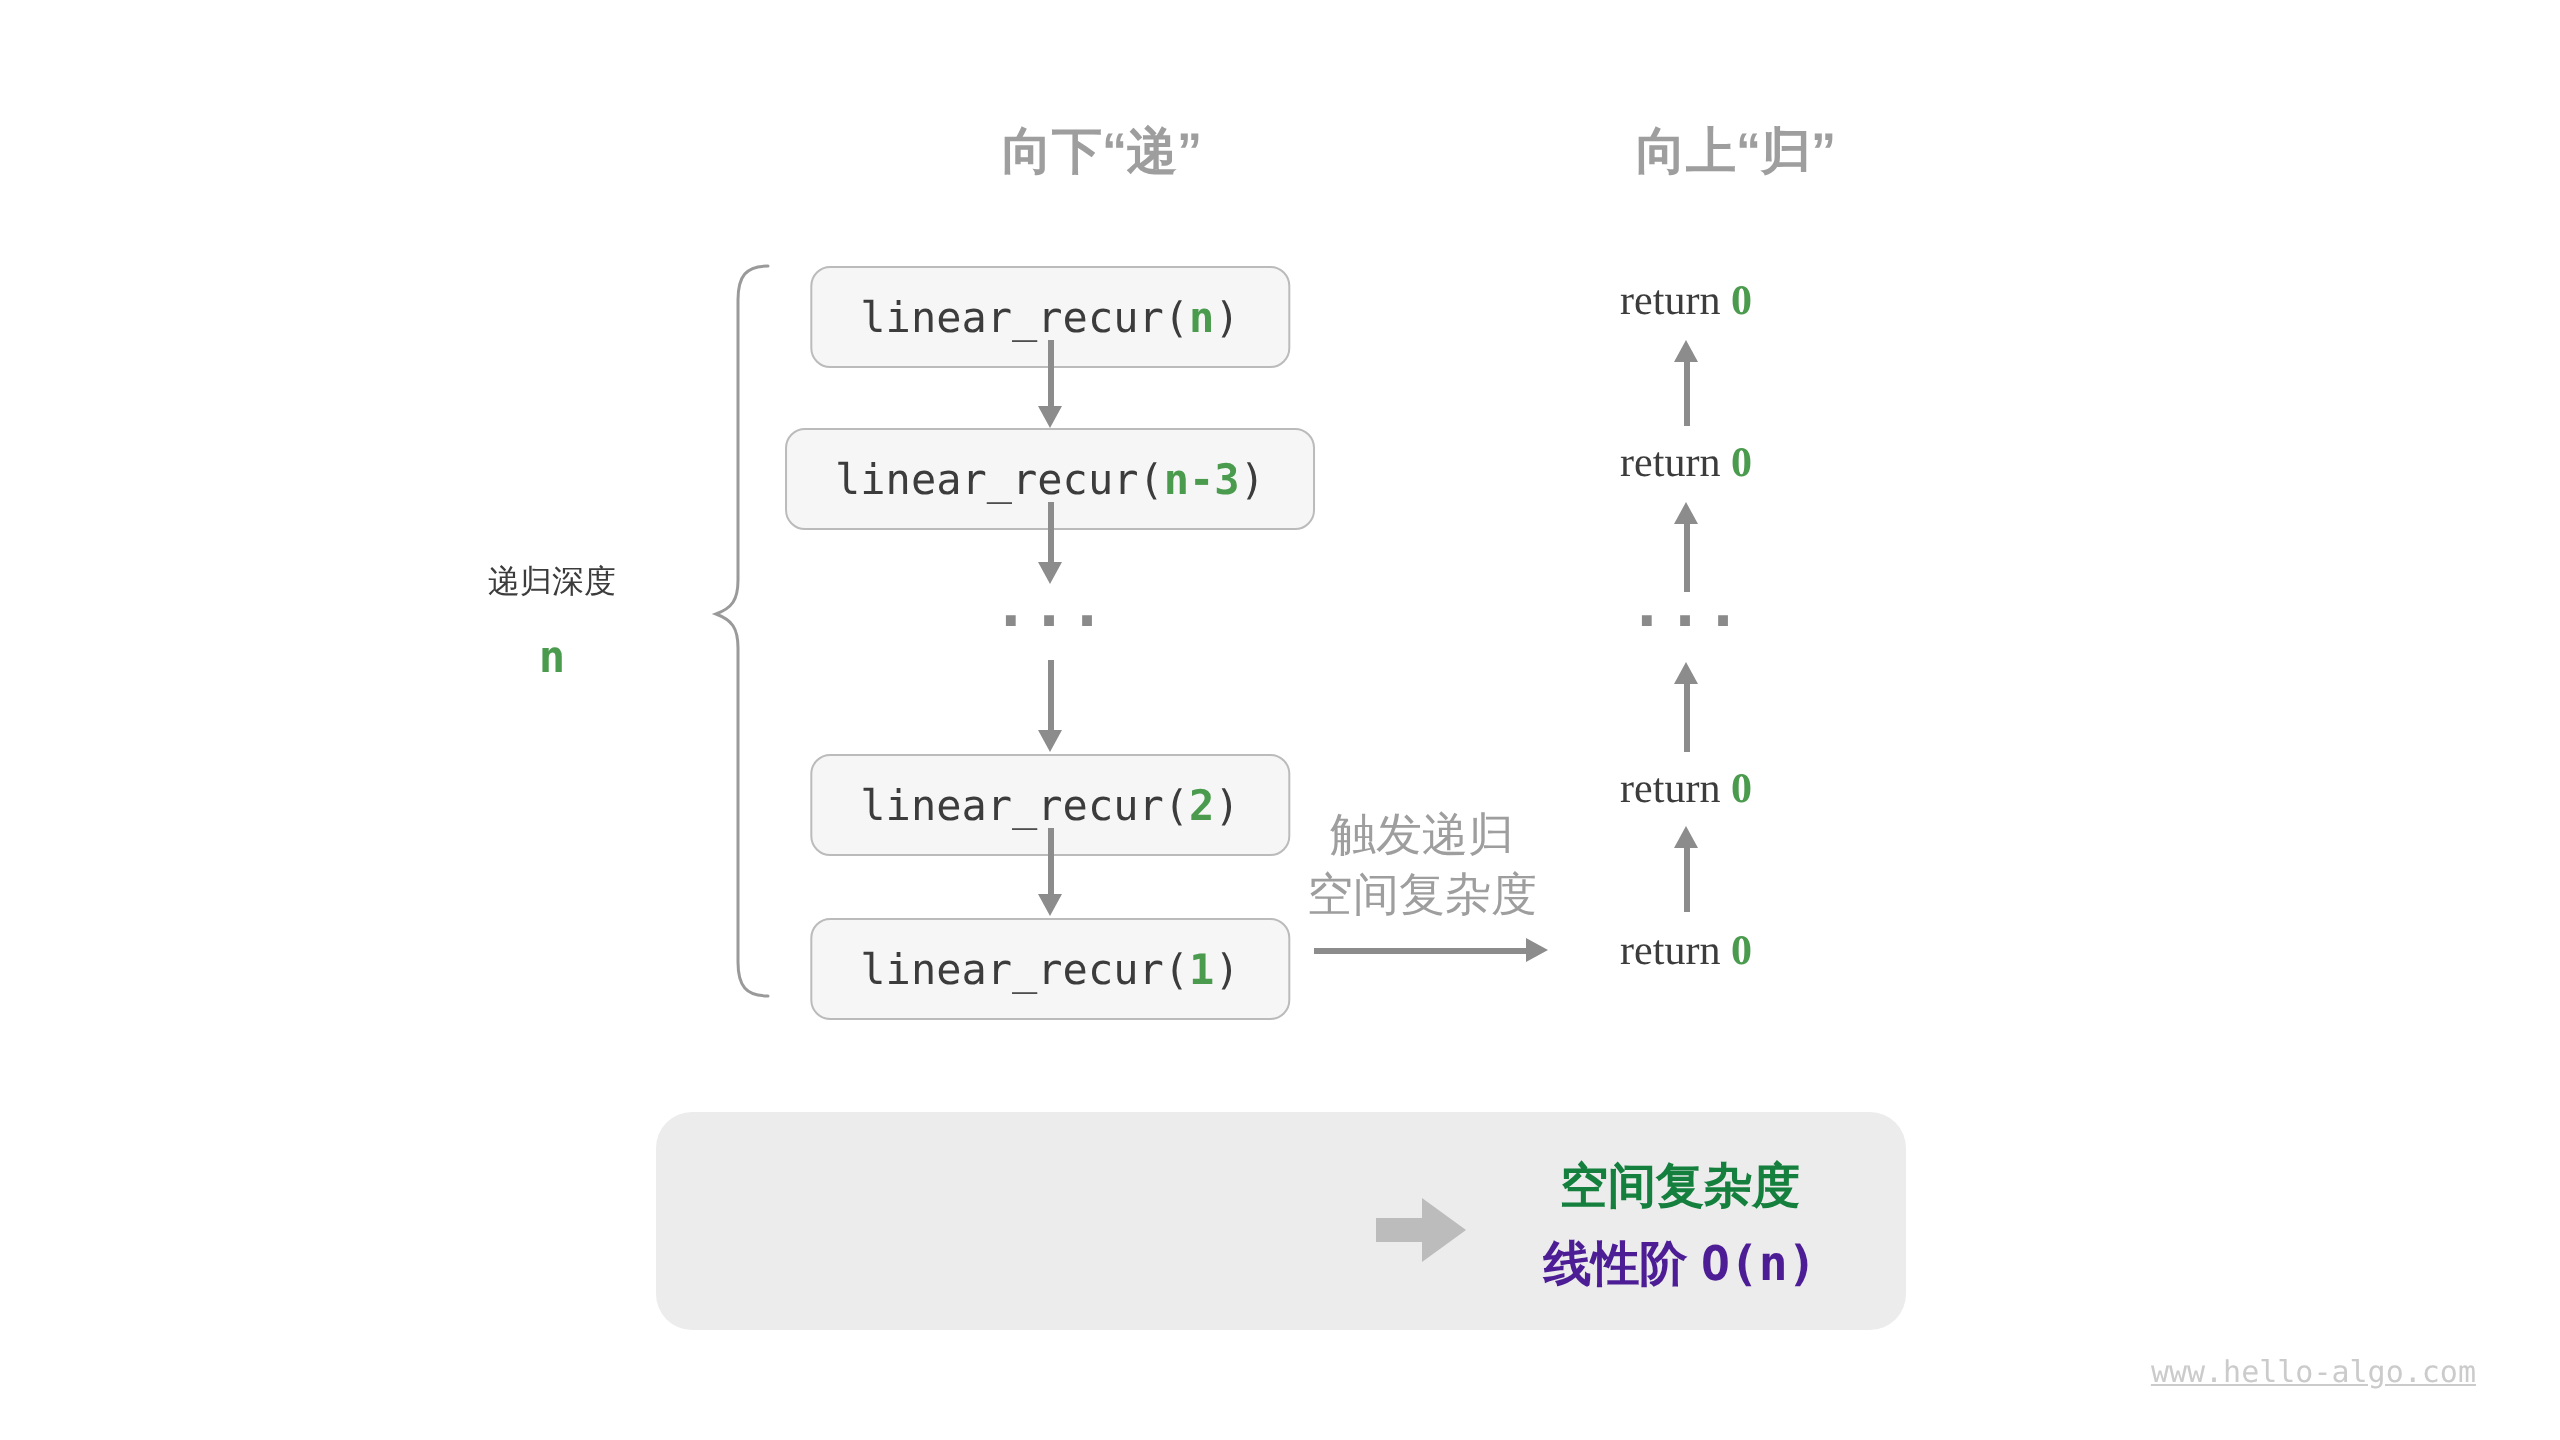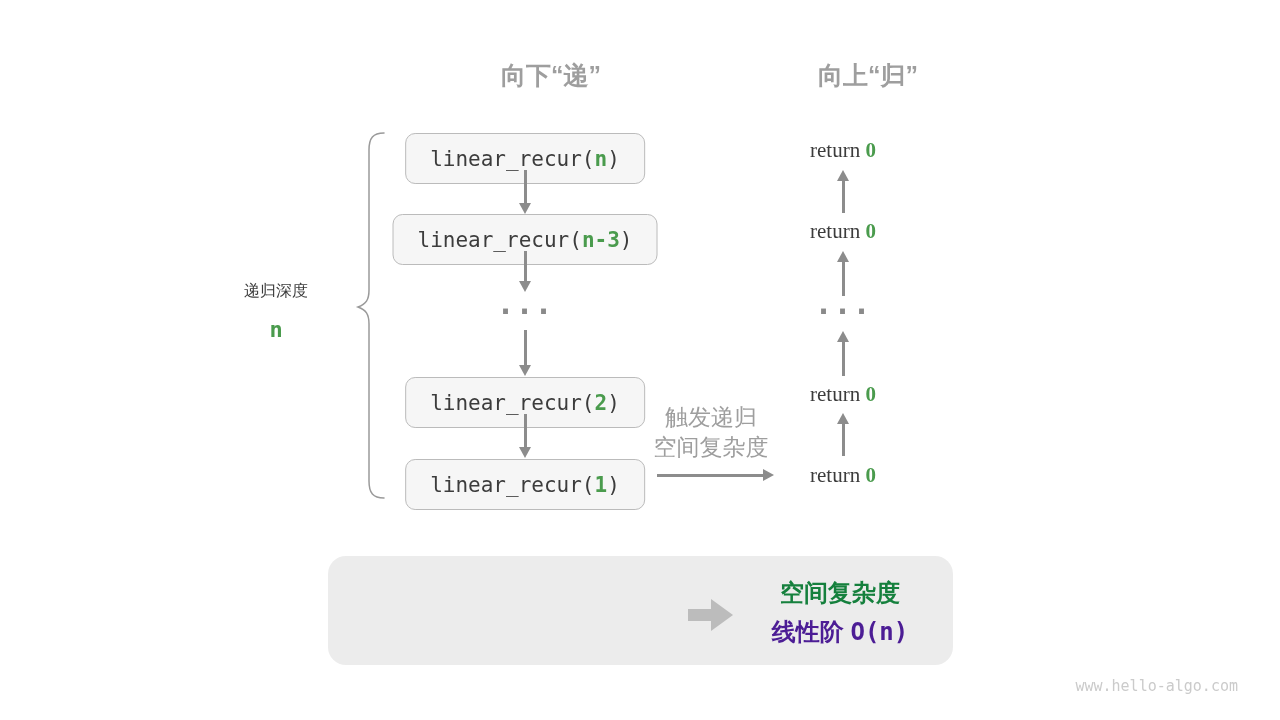--- a/index.html
+++ b/index.html
@@ -78,21 +78,21 @@
     left:840px;top:577px;font-size:24px;font-weight:bold;color:#15803d;white-space:nowrap;
   }
   .result-value{
     left:840px;top:616px;font-size:24px;font-weight:bold;color:#4c1d95;white-space:nowrap;
   }
   .result-value .mono{font-weight:bold;}
 
   .watermark{
     right:42px;top:677px;
     font-family:"DejaVu Sans Mono","Liberation Mono",monospace;
-    font-size:15px;color:#cbcbcb;white-space:nowrap;
+    font-size:15px;color:#cbcbcb;white-space:nowrap;text-decoration:underline;
   }
 </style>
 </head>
 <body>
 
 <div>
 
   <div class="header abs cx" style="left:523px;top:59px">向下“递”</div>
   <div class="header abs cx" style="left:840px;top:59px">向上“归”</div>
 

